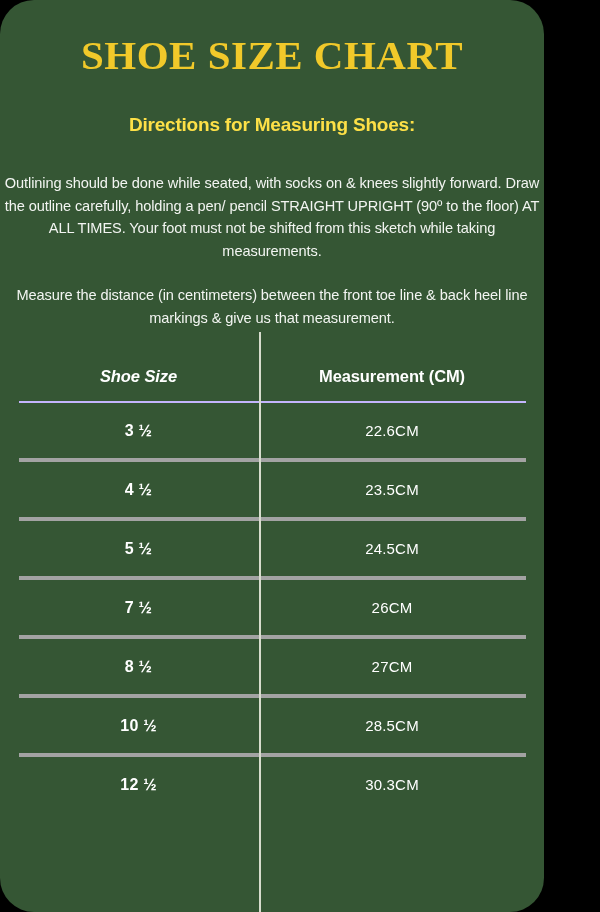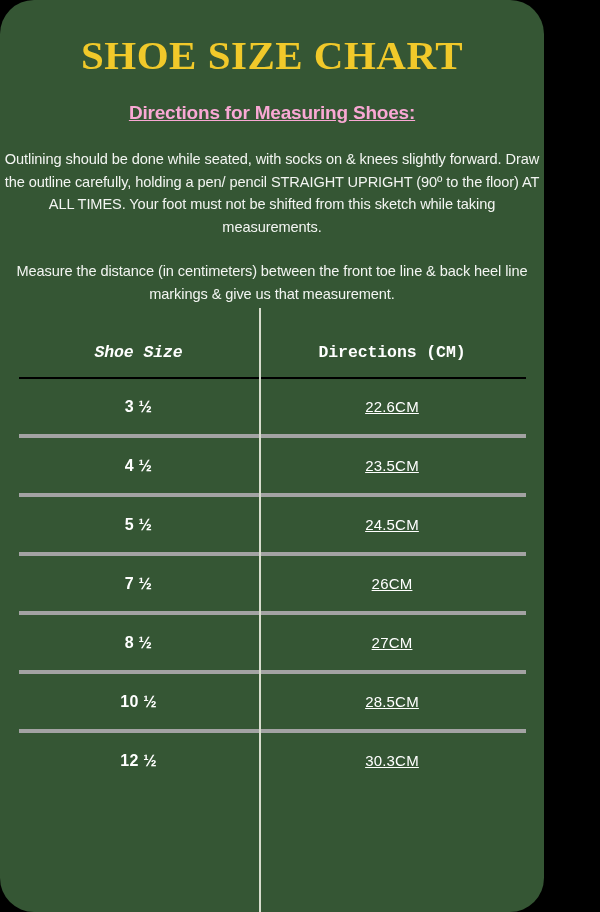--- a/index.html
+++ b/index.html
@@ -30,28 +30,27 @@
     text-align: center;
     font-family: "Liberation Serif", "DejaVu Serif", serif;
     font-weight: bold;
     font-size: 41px;
     letter-spacing: 0.5px;
     color: #F1C92A;
     line-height: 1.0;
   }
 
   .subtitle {
-    margin: 4px;
+    margin: 16px;
     padding-top: 22px;
     text-align: center;
     font-size: 19px;
     font-weight: bold;
-    color: #f9a8d4;
+    color: #fde047;
     letter-spacing: -0.2px;
-    text-decoration: underline;
   }
 
   .para {
     margin: 0 auto;
     text-align: center;
     color: #F3F5F2;
     font-size: 14.6px;
     line-height: 22.5px;
     letter-spacing: -0.1px;
     width: 544px;
@@ -99,40 +98,38 @@
     height: 50px;
     font-size: 16.5px;
     font-weight: bold;
     letter-spacing: -0.1px;
   }
   th.size-head {
     font-style: italic;
   }
 
   thead tr {
-    border-bottom: 2px solid #000000;
-    font-family: Liberation Mono, monospace;
+    border-bottom: 2px solid #c4b5fd;
   }
   tbody tr {
     border-bottom: 4px solid #a3a3a3;
   }
   tbody tr:last-child {
     border-bottom: none;
   }
 
   td.size-cell {
     font-size: 16px;
     font-weight: bold;
     letter-spacing: 0.2px;
   }
   td.meas-cell {
     font-size: 15px;
     font-weight: normal;
     letter-spacing: 0.2px;
-    text-decoration: underline;
   }
 </style>
 </head>
 <body>
 
 <div class="card">
 
   <h1 class="title">SHOE SIZE CHART</h1>
 
   <h2 class="subtitle">Directions for Measuring Shoes:</h2>
@@ -145,21 +142,21 @@
     <div class="vrule"></div>
 
     <table>
       <colgroup>
         <col class="c-size">
         <col class="c-meas">
       </colgroup>
       <thead>
         <tr>
           <th class="size-head">Shoe Size</th>
-          <th class="meas-head">Directions (CM)</th>
+          <th class="meas-head">Measurement (CM)</th>
         </tr>
       </thead>
       <tbody>
         <tr>
           <td class="size-cell">3 ½</td>
           <td class="meas-cell">22.6CM</td>
         </tr>
         <tr>
           <td class="size-cell">4 ½</td>
           <td class="meas-cell">23.5CM</td>

